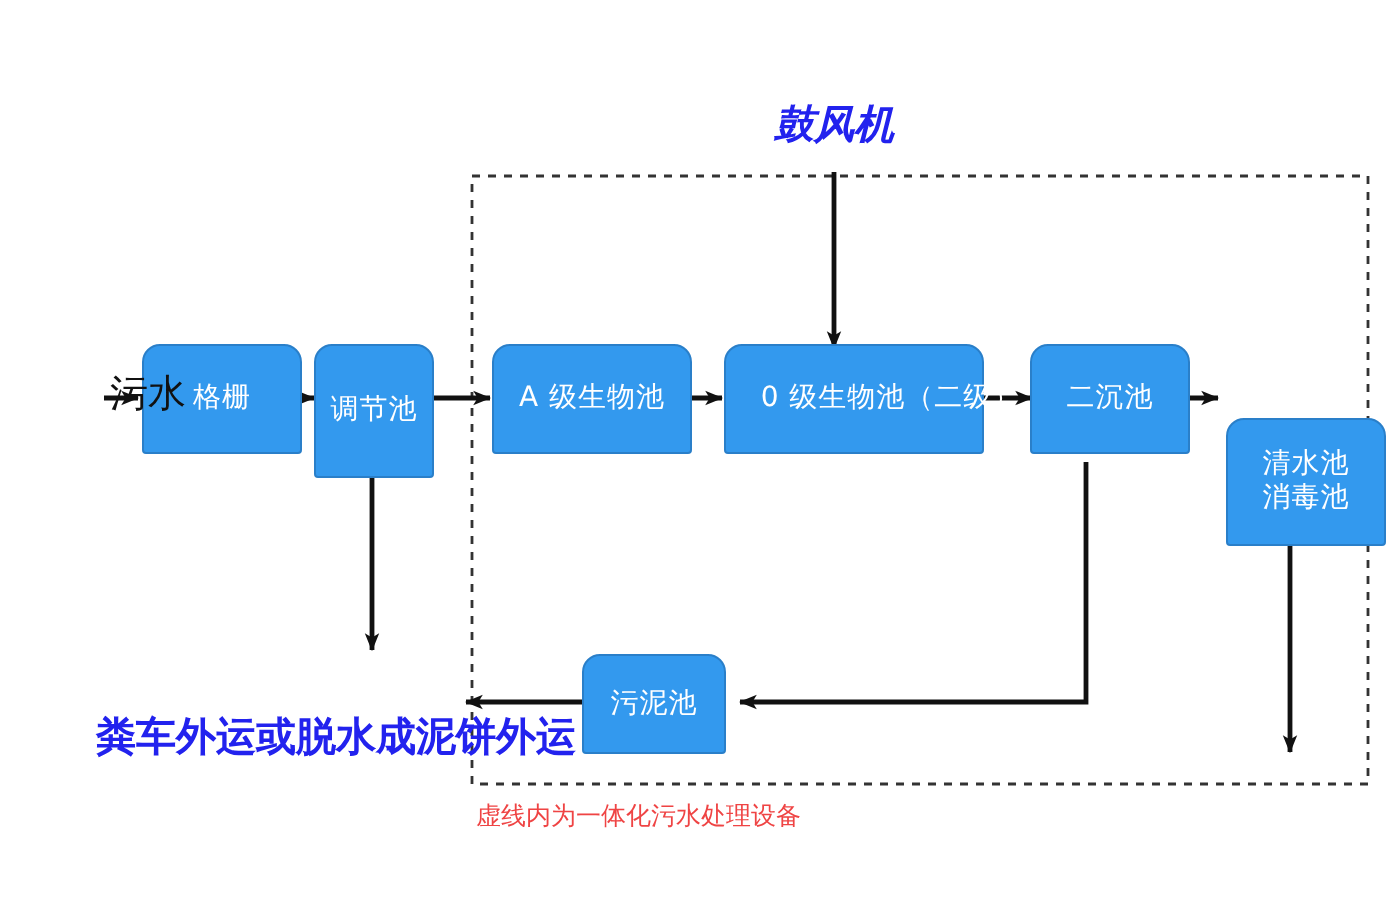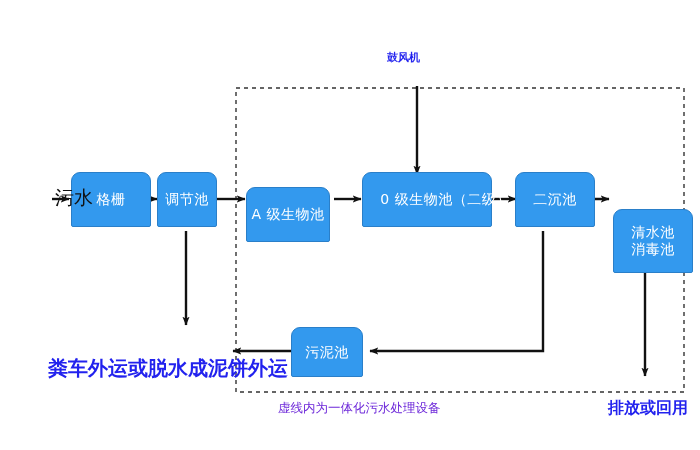--- a/index.html
+++ b/index.html
@@ -54,22 +54,21 @@
     white-space: nowrap;
     font-size: 17px;
     line-height: 1;
   }
   .lbl-black { color: #111111; }
   .lbl-blue  { color: #2222ee; font-weight: bold; }
   .caption {
     position: absolute;
     white-space: nowrap;
     font-size: 12.5px;
-    color: #6d28d9;
-    margin-left: 40px;
+    color: #ef4444;
   }
 </style>
 </head>
 <body>
 
 <div id="canvas">
 
   <svg class="layer" viewBox="0 0 700 450">
     <defs>
       <marker id="arrowhead" markerWidth="9" markerHeight="8" refX="8.4" refY="4" orient="auto" markerUnits="userSpaceOnUse">
@@ -101,27 +100,27 @@
 
     <line x1="645" y1="233" x2="645" y2="376" stroke="#111111" stroke-width="2.4" marker-end="url(#arrowhead)"></line>
   </svg>
 
   <div class="node" style="left:71px; top:172px; width:80px; height:55px;">
     <span class="lines">
       <span>格栅</span>
     </span>
   </div>
 
-  <div class="node" style="left:157px; top:172px; width:60px; height:55px;">
+  <div class="node" style="left:157px; top:172px; width:60px; height:67px;">
     <span class="lines">
       <span>调节池</span>
     </span>
   </div>
 
-  <div class="node" style="left:246px; top:187px; width:84px; height:55px;">
+  <div class="node" style="left:246px; top:172px; width:100px; height:55px;">
     <span class="lines">
       <span>A 级生物池</span>
     </span>
   </div>
 
   <div class="node" style="left:362px; top:172px; width:130px; height:55px;padding-left:37px;">
     <span class="lines">
       <span>0 级生物池（二级）</span>
     </span>
   </div>
@@ -140,21 +139,20 @@
   </div>
 
   <div class="node" style="left:291px; top:327px; width:72px; height:50px;">
     <span class="lines">
       <span>污泥池</span>
     </span>
   </div>
 
   <div class="lbl lbl-black" style="left:7px; top:188px; font-size:19px;margin-left:48px;">污水</div>
 
-  <div class="lbl lbl-blue" style="left:387px; top:52px; font-size:11px;">鼓风机</div>
+  <div class="lbl lbl-blue" style="left:387px; top:52px; font-size:20px;font-style:italic;">鼓风机</div>
 
   <div class="lbl lbl-blue" style="left:48px; top:358px; font-size:20px;">粪车外运或脱水成泥饼外运</div>
 
-  <div class="lbl lbl-blue" style="left:608px; top:400px; font-size:16px;">排放或回用</div>
 
   <div class="caption" style="left:238px; top:400px;">虚线内为一体化污水处理设备</div>
 
 </div>
 
 </body></html>

